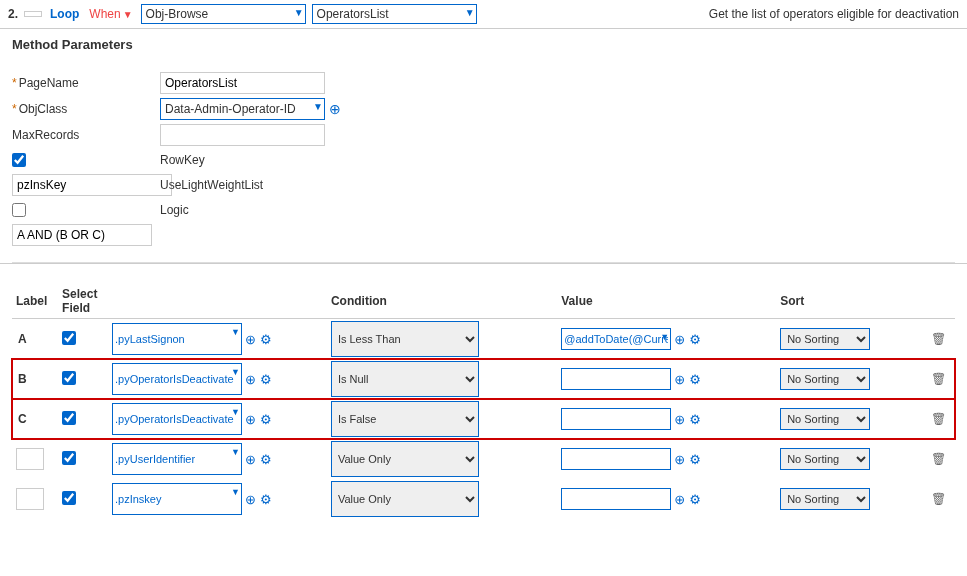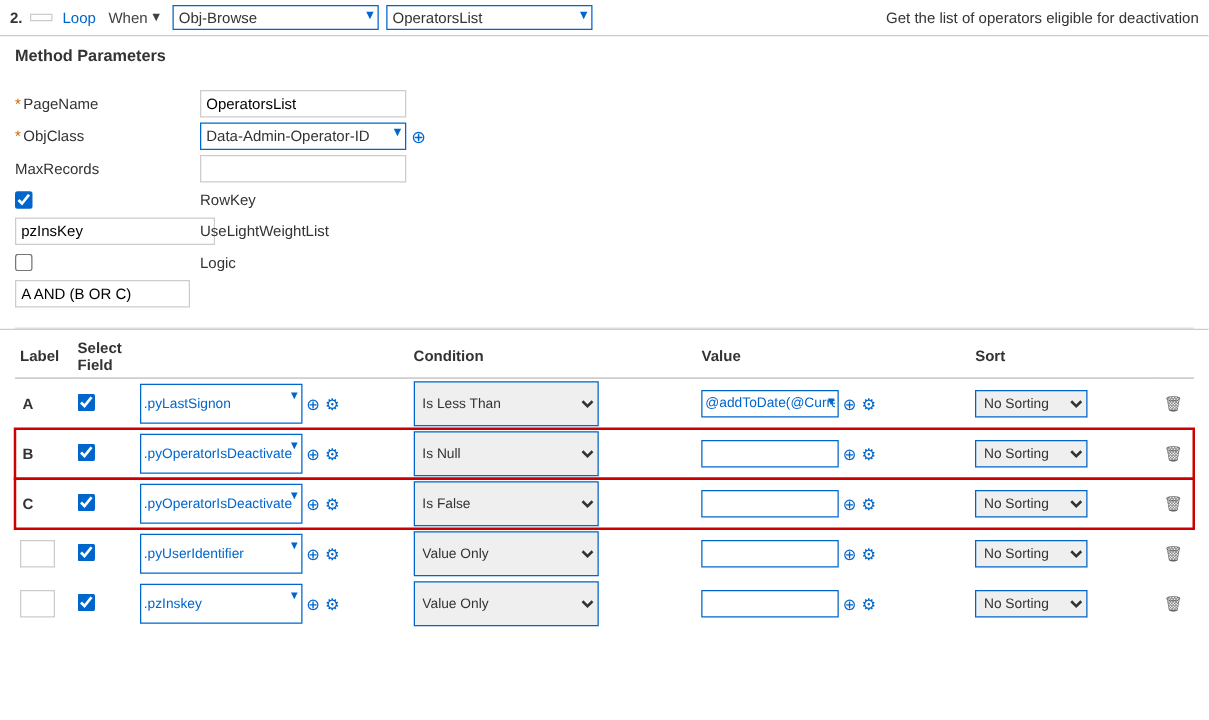--- a/index.html
+++ b/index.html
@@ -22,26 +22,27 @@
       color: #333;
     }
     .link-btn {
       color: #0066cc;
       text-decoration: none;
       cursor: pointer;
       font-size: 12px;
       border: none;
       background: none;
       padding: 0 2px;
+      font-weight: bold;
     }
     .dropdown-btn {
       display: flex;
       align-items: center;
       gap: 2px;
-      color: #404040;
+      color: #ef4444;
       cursor: pointer;
       font-size: 12px;
       border: none;
       background: none;
       padding: 0 2px;
     }
     .text-input-top {
       border: 1px solid #0066cc;
       padding: 2px 4px;
       font-size: 12px;
@@ -113,21 +114,21 @@
     .logic-input {
       border: 1px solid #ccc;
       padding: 2px 4px;
       font-size: 12px;
       min-width: 120px;
       height: 22px;
     }
 
     .conditions-section {
       border-top: 1px solid #ccc;
-      padding: 4px 12px;
+      padding: 20px 12px;
     }
     .conditions-table {
       width: 100%;
       border-collapse: collapse;
     }
     .conditions-table th {
       text-align: left;
       font-weight: bold;
       font-size: 12px;
       color: #333;

